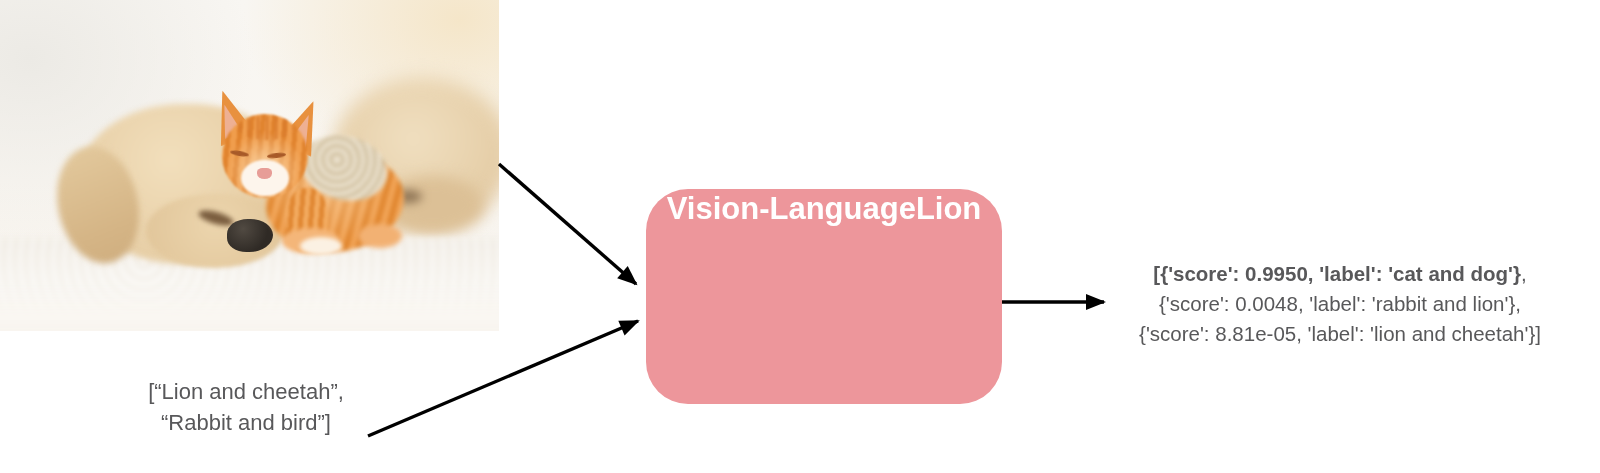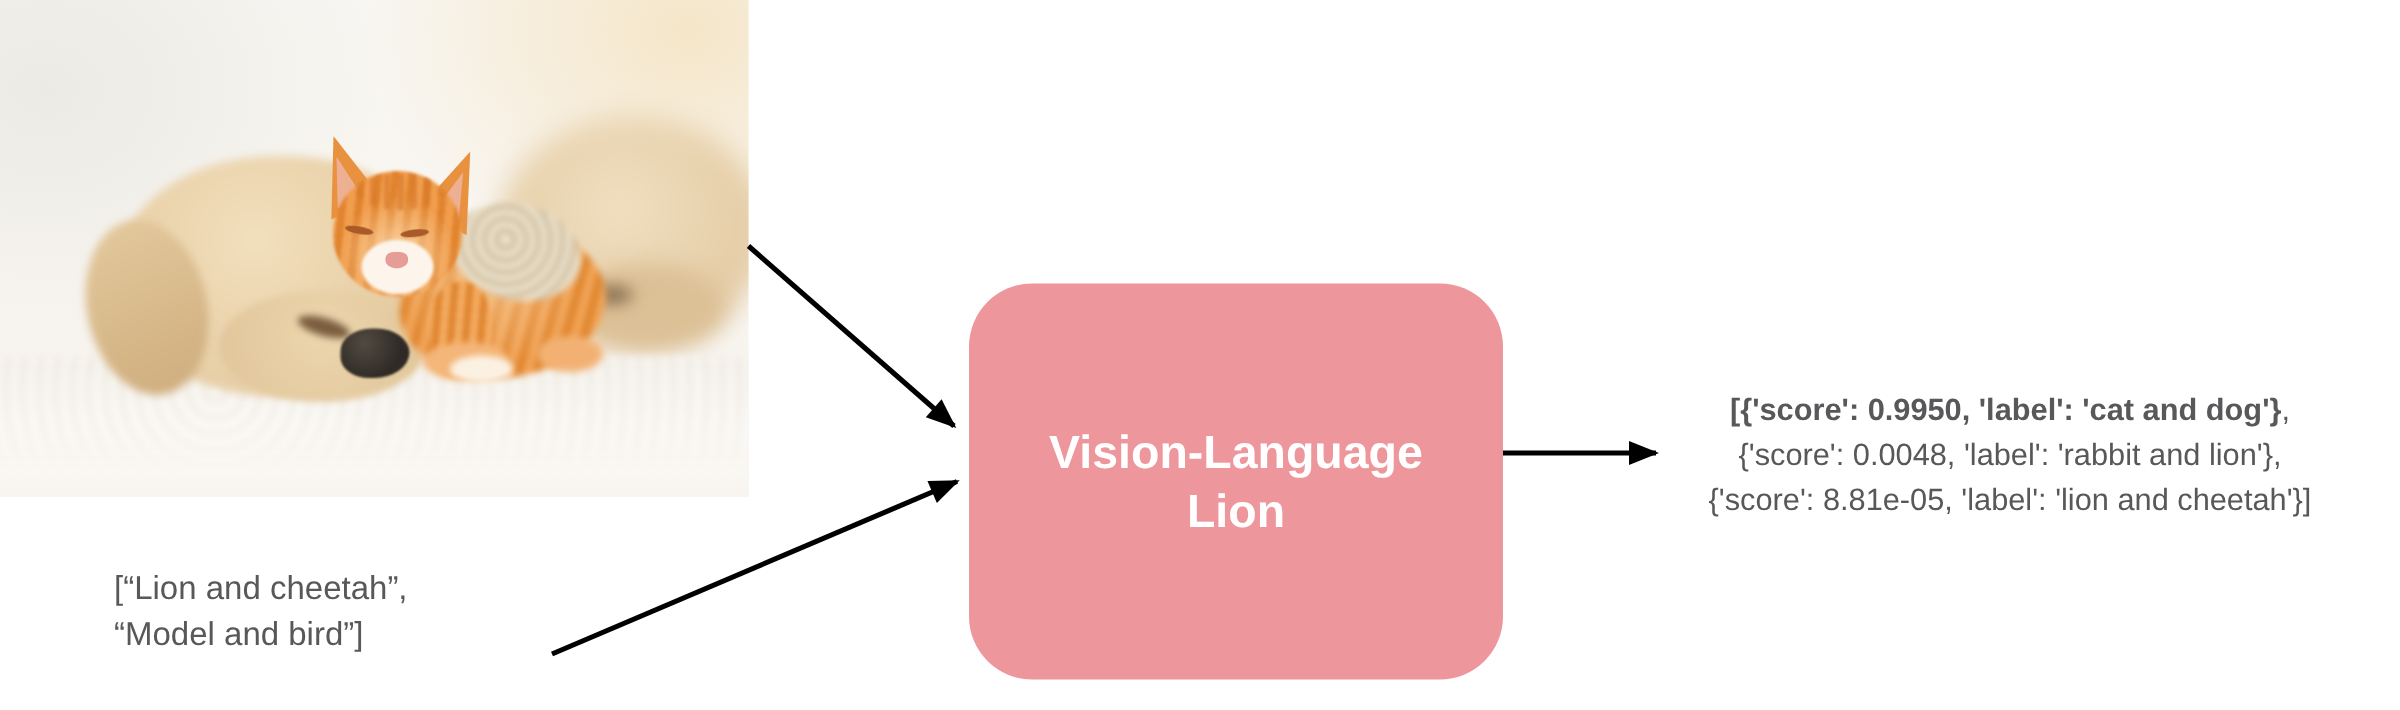--- a/index.html
+++ b/index.html
@@ -90,28 +90,28 @@
     background:#a85a28;transform:rotate(10deg);filter:blur(.5px);}
   .ph-keye-r{left:267px;top:153px;width:19px;height:5px;border-radius:50%;
     background:#a85a28;transform:rotate(-6deg);filter:blur(.5px);}
   .ph-front-wisp{left:-10px;top:282px;width:520px;height:60px;
     background:linear-gradient(180deg, rgba(250,247,242,0) 0%, rgba(250,247,242,.95) 55%, #f7f3ed 100%);
     filter:blur(2px);}
   
   .arrows{position:absolute;left:0;top:0;pointer-events:none;}
   
   .model-box{
-    position:absolute;left:646px;top:189px;width:356px;height:264px;
+    position:absolute;left:646px;top:189px;width:356px;height:215px;
     background:#ed969b;border-radius:42px;
-    display:flex;flex-direction:column;align-items:center;justify-content:center;
+    display:flex;justify-content:center;
     color:#ffffff;font-weight:bold;font-size:31px;line-height:39px;text-align:center;
   }
   
   .input-text{
-    position:absolute;left:76px;top:376px;width:340px;
+    position:absolute;left:76px;top:376px;width:340px;text-align:center;
     color:#58585a;font-size:22px;line-height:31px;
   }
   .output-text{
     position:absolute;left:1075px;top:259px;width:530px;text-align:center;
     color:#58585a;font-size:20.5px;line-height:30px;
   }
   .output-text .b{font-weight:bold;margin-top:48px;}
 </style>
 </head>
 <body>
@@ -142,21 +142,21 @@
     <div class="ph-kstripes"></div>
     <div class="ph-kmuzzle"></div>
     <div class="ph-knose"></div>
     <div class="ph-keye-l"></div>
     <div class="ph-keye-r"></div>
     <div class="ph-front-wisp"></div>
   </div>
 
   <div class="input-text">
     <div>[“Lion and cheetah”,</div>
-    <div>“Model and bird”]</div>
+    <div>“Rabbit and bird”]</div>
   </div>
 
   <svg class="arrows" width="1600" height="473" viewBox="0 0 1600 473">
     <defs>
       <marker id="ah" viewBox="0 0 22 18" markerWidth="22" markerHeight="18" refX="19" refY="9" orient="auto" markerUnits="userSpaceOnUse">
         <path d="M1,1 L21,9 L1,17 Z" fill="#000000"></path>
       </marker>
     </defs>
     <line x1="499" y1="164" x2="636" y2="284" stroke="#000000" stroke-width="3.4" marker-end="url(#ah)"></line>
     <line x1="368" y1="436" x2="638" y2="321" stroke="#000000" stroke-width="3.4" marker-end="url(#ah)"></line>

